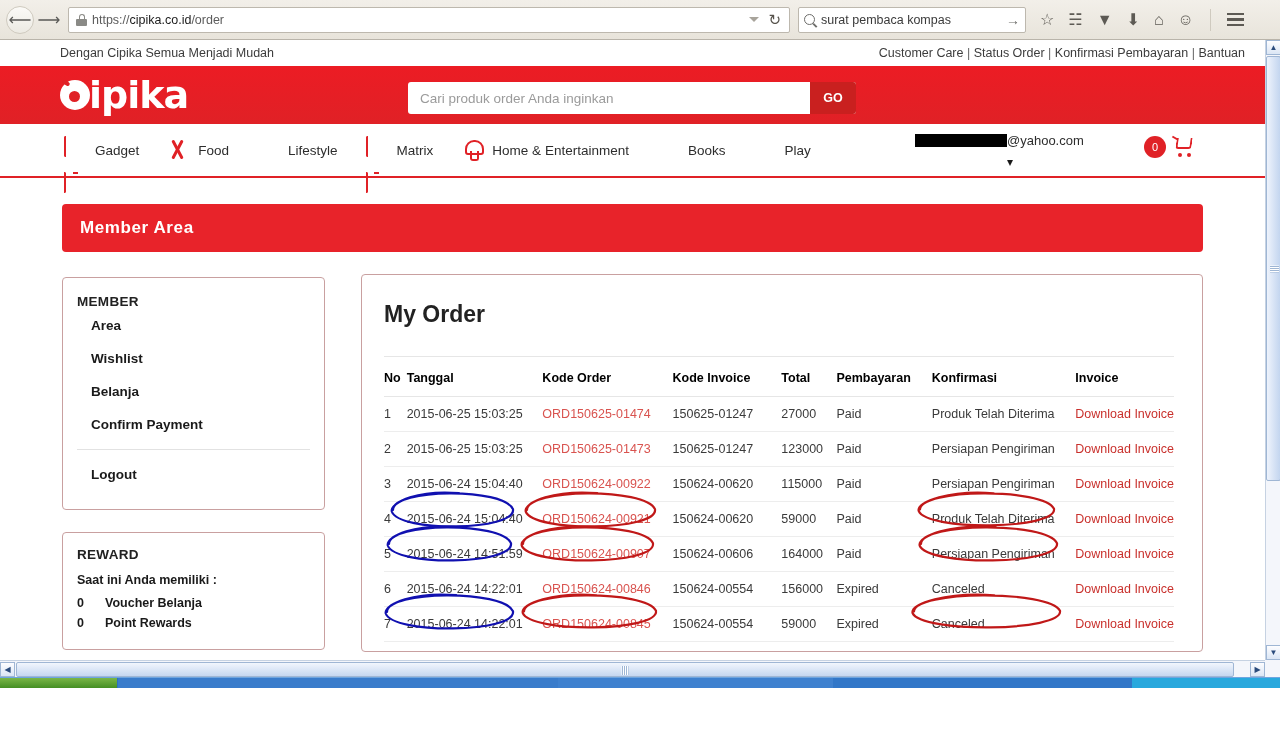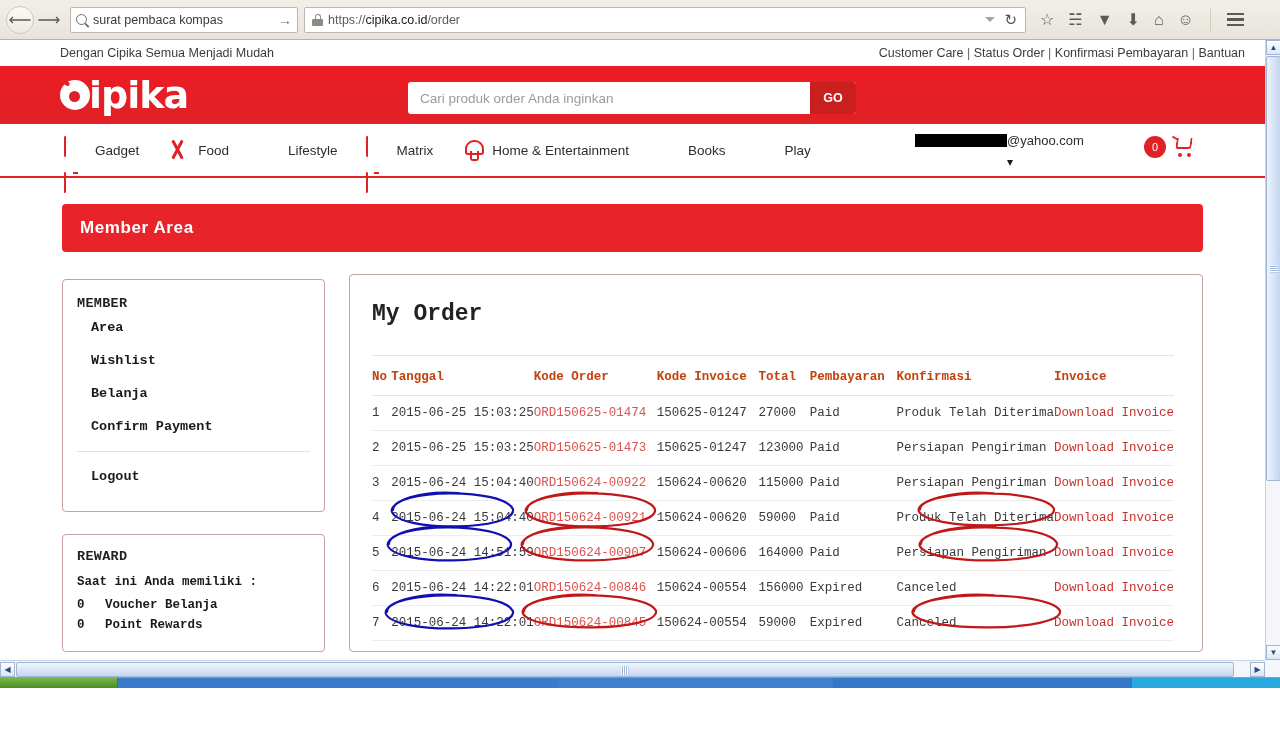--- a/index.html
+++ b/index.html
@@ -171,40 +171,40 @@
   .cart-ico .w1,.cart-ico .w2{position:absolute;bottom:0;width:4px;height:4px;border-radius:50%;background:#e02126;}
   .cart-ico .w1{left:6px;} .cart-ico .w2{left:15px;}
 
   
   #content { padding: 26px 0 0 0; position:relative; }
   #member-banner {
     margin: 0 62px; height: 48px; background:#e8232a; border-radius:4px;
     display:flex; align-items:center; padding-left:18px;
     color:#fff; font-size:17px; font-weight:bold; letter-spacing:.6px;
   }
-  #cols { display:flex; margin: 22px 62px 0 62px; gap: 24px; align-items:flex-end;font-family:Liberation Mono, monospace; }
+  #cols { display:flex; margin: 22px 62px 0 62px; gap: 36px; align-items:center; }
 
   .panel { border:1px solid #c9a0a0; border-radius:4px; background:#fff; }
   #sidebar { width: 263px; flex:none; }
   #side-member { padding: 16px 0 18px 0; }
   #side-member .ttl { font-size:13.5px; color:#222; font-weight:bold; padding-left:14px; letter-spacing:.3px;}
   .side-link { font-size:13.5px; color:#1a1a1a; font-weight:bold; padding: 9px 0 9px 28px; }
   .side-div { height:1px; background:#e2e2e2; margin: 8px 14px; }
   #side-reward { margin-top: 22px; padding: 14px 0 16px 0; }
   #side-reward .ttl { font-size:13.5px;color:#222;font-weight:bold;padding-left:14px;letter-spacing:.3px;}
   #side-reward .sub { font-size:12.5px;color:#1a1a1a;font-weight:bold;padding:11px 0 6px 14px;}
   .rw-row { display:flex; font-size:12.5px; color:#1a1a1a; font-weight:bold; padding:3px 0 3px 14px;}
   .rw-row .n { width:28px; }
 
   #main { flex:1; min-height: 378px; padding: 26px 28px 0 22px; position:relative; }
   #order-title { font-size:23px; color:#222; font-weight:bold; }
   #title-rule { height:1px; background:#e6e6e6; margin-top:28px; }
 
   table { width:100%; border-collapse:collapse; font-size:12.5px; }
-  th { text-align:left; font-size:12.5px; color:#c2410c; font-weight:bold;
+  th { text-align:left; font-size:12.5px; color:#000000; font-weight:bold;
        padding: 14px 0 11px 0; border-bottom:1px solid #e6e6e6; }
   td { padding: 10px 0; color:#3a3a3a; border-bottom:1px solid #ededed; white-space:nowrap;}
   .c-no{width:24px;} .c-tgl{width:140px;} .c-ord{width:135px;} .c-inv{width:115px;}
   .c-tot{width:58px;} .c-pay{width:100px;} .c-pgr{width:148px;} .c-dl{width:auto;}
   td.link, td.dl { color:#d9534f; }
   td.dl { color:#c9302c; }
 
   
   #annot { position:absolute; left:0; top:0; width:1265px; height:620px; pointer-events:none; }
 
@@ -239,36 +239,36 @@
 </style>
 </head>
 <body>
 
 <div id="browser-chrome">
   <div class="nav-btns">
     <div class="nav-circle">⟵</div>
     <div class="nav-fwd">⟶</div>
   </div>
 
-  <div id="search-bar">
-    <span class="mag"></span>
-    <span id="search-text">surat pembaca kompas</span>
-    <span class="go-arrow">→</span>
-  </div>
-
   <div id="url-bar">
     <span class="lock-ico">
         <span class="shackle"></span>
         <span class="body"></span>
       </span>
     <span id="url-text"><span>https://</span><span class="host">cipika.co.id</span><span>/order</span></span>
     <span class="url-right">
       <span class="caret-dn"></span>
       <span class="reload">↻</span>
     </span>
+  </div>
+
+  <div id="search-bar">
+    <span class="mag"></span>
+    <span id="search-text">surat pembaca kompas</span>
+    <span class="go-arrow">→</span>
   </div>
 
   <div class="chrome-icons">
     <span>☆</span>
     <span>☵</span>
     <span>▼</span>
     <span>⬇</span>
     <span>⌂</span>
     <span>☺</span>
     <span class="sep"></span>

